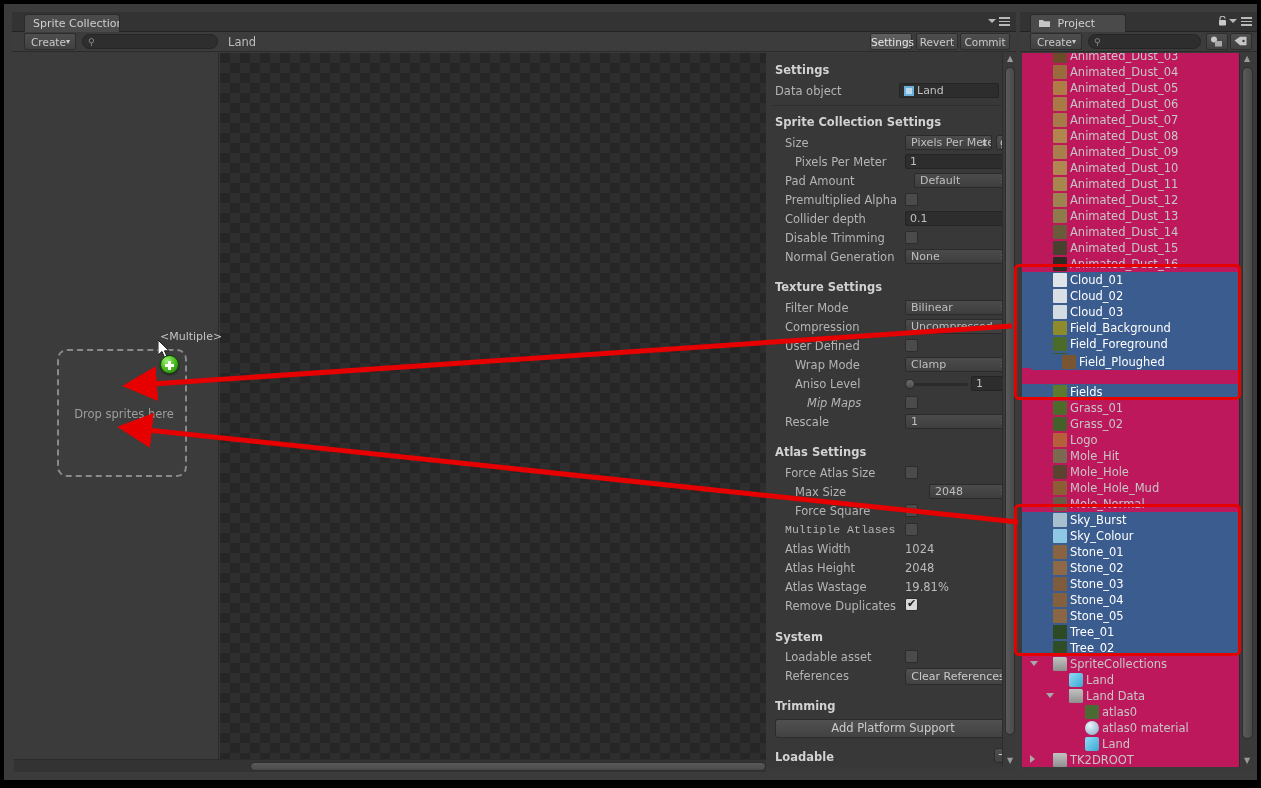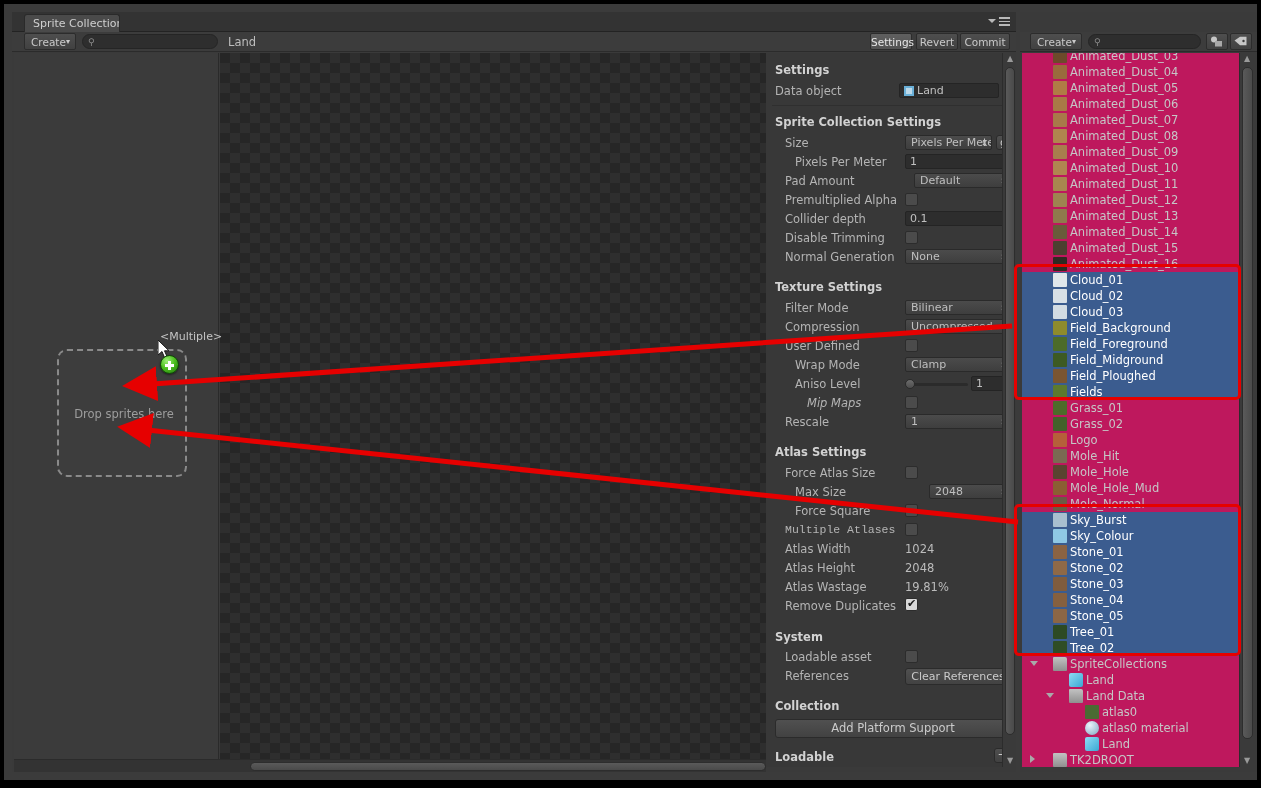--- a/index.html
+++ b/index.html
@@ -559,41 +559,59 @@
           <div class="chk on" style="left:139px; top:545px;"></div>
 
           <div class="sec-head" style="left:9px; top:577px;">System</div>
 
           <div class="row-label" style="left:19px; top:597px;">Loadable asset</div>
           <div class="chk" style="left:139px; top:597px;"></div>
 
           <div class="row-label" style="left:19px; top:616px;">References</div>
           <div class="btn" style="left:139px; top:615px; width:106px;">Clear References</div>
 
-          <div class="sec-head" style="left:9px; top:646px;">Collection</div>
+          <div class="sec-head" style="left:9px; top:646px;">Trimming</div>
           <div class="btn" style="left:9px; top:666px; width:236px; height:19px; line-height:17px; font-size:11.5px;">Add Platform Support</div>
 
           <div class="sec-head" style="left:9px; top:697px;">Loadable</div>
           <div class="plusbtn" style="left:228px; top:695px;">+</div>
 
         </div>
 
         <div class="vscroll" style="right:0; top:0; height:714px;">
           <div class="arw" style="top:0;">▲</div>
           <div class="thumb" style="top:14px; height:668px;"></div>
           <div class="arw" style="bottom:0;">▼</div>
         </div>
       </div>
 
       <div class="hscroll" style="left:2px; bottom:0px; width:752px;">
         <div class="thumb" style="left:236px; width:516px;"></div>
       </div>
     </div>
 
     <div class="proj">
+      <div class="tabbar" style="left:0; top:0; width:237px;">
+        <div class="tab" style="left:10px; width:96px;">
+          <svg class="ticon" width="11" height="9" viewBox="0 0 11 9">
+            <path d="M0 1h4l1 1.2h6V8H0z" fill="#c6c6c6"></path>
+          </svg>
+          <span>Project</span>
+        </div>
+        <svg class="lock-icon" style="right:30px; top:4px;" viewBox="0 0 9 10">
+          <path d="M2 4V2.6a2.5 2.5 0 0 1 5 0" fill="none" stroke="#b9b9b9" stroke-width="1.2"></path>
+          <rect x="1" y="4" width="7" height="5.5" rx="1" fill="#c9c9c9"></rect>
+        </svg>
+        <div style="position:absolute; right:20px; top:7px; width:0;height:0;border-left:4px solid transparent;border-right:4px solid transparent;border-top:4px solid #b9b9b9;"></div>
+        <div class="menu-icon" style="right:5px; top:5px;">
+          <i></i>
+            <i></i>
+            <i></i>
+        </div>
+      </div>
 
       <div class="proj-toolbar">
         <div class="tb-btn" style="left:10px; top:1px; width:52px;">
           <span>Create</span>
           <span style="position:absolute;right:5px;top:0;font-size:8px;">▾</span>
         </div>
         <div class="searchbox" style="left:68px; top:2px; width:113px;">
           <span class="mag">⚲</span>
         </div>
         <div class="tb-btn" style="left:186px; top:1px; width:22px;">
@@ -684,21 +702,21 @@
             <div class="lbl" style="left: 48px;">Field_Background</div>
           </div>
           <div class="pitem sel" style="top: 283px;">
             <div class="thumb" style="left: 31px; background: rgb(76, 107, 40);"></div>
             <div class="lbl" style="left: 48px;">Field_Foreground</div>
           </div>
           <div class="pitem sel" style="top: 299px;">
             <div class="thumb" style="left: 31px; background: rgb(61, 90, 34);"></div>
             <div class="lbl" style="left: 48px;">Field_Midground</div>
           </div>
-          <div class="pitem sel" style="top: 315px;">
+          <div class="pitem sel" style="top: 301px; margin-left: 9px;">
             <div class="thumb" style="left: 31px; background: rgb(122, 85, 49);"></div>
             <div class="lbl" style="left: 48px;">Field_Ploughed</div>
           </div>
           <div class="pitem sel" style="top: 331px;">
             <div class="thumb" style="left: 31px; background: rgb(93, 122, 46);"></div>
             <div class="lbl" style="left: 48px;">Fields</div>
           </div>
           <div class="pitem" style="top: 347px;">
             <div class="thumb" style="left: 31px; background: rgb(77, 107, 42);"></div>
             <div class="lbl" style="left: 48px;">Grass_01</div>

